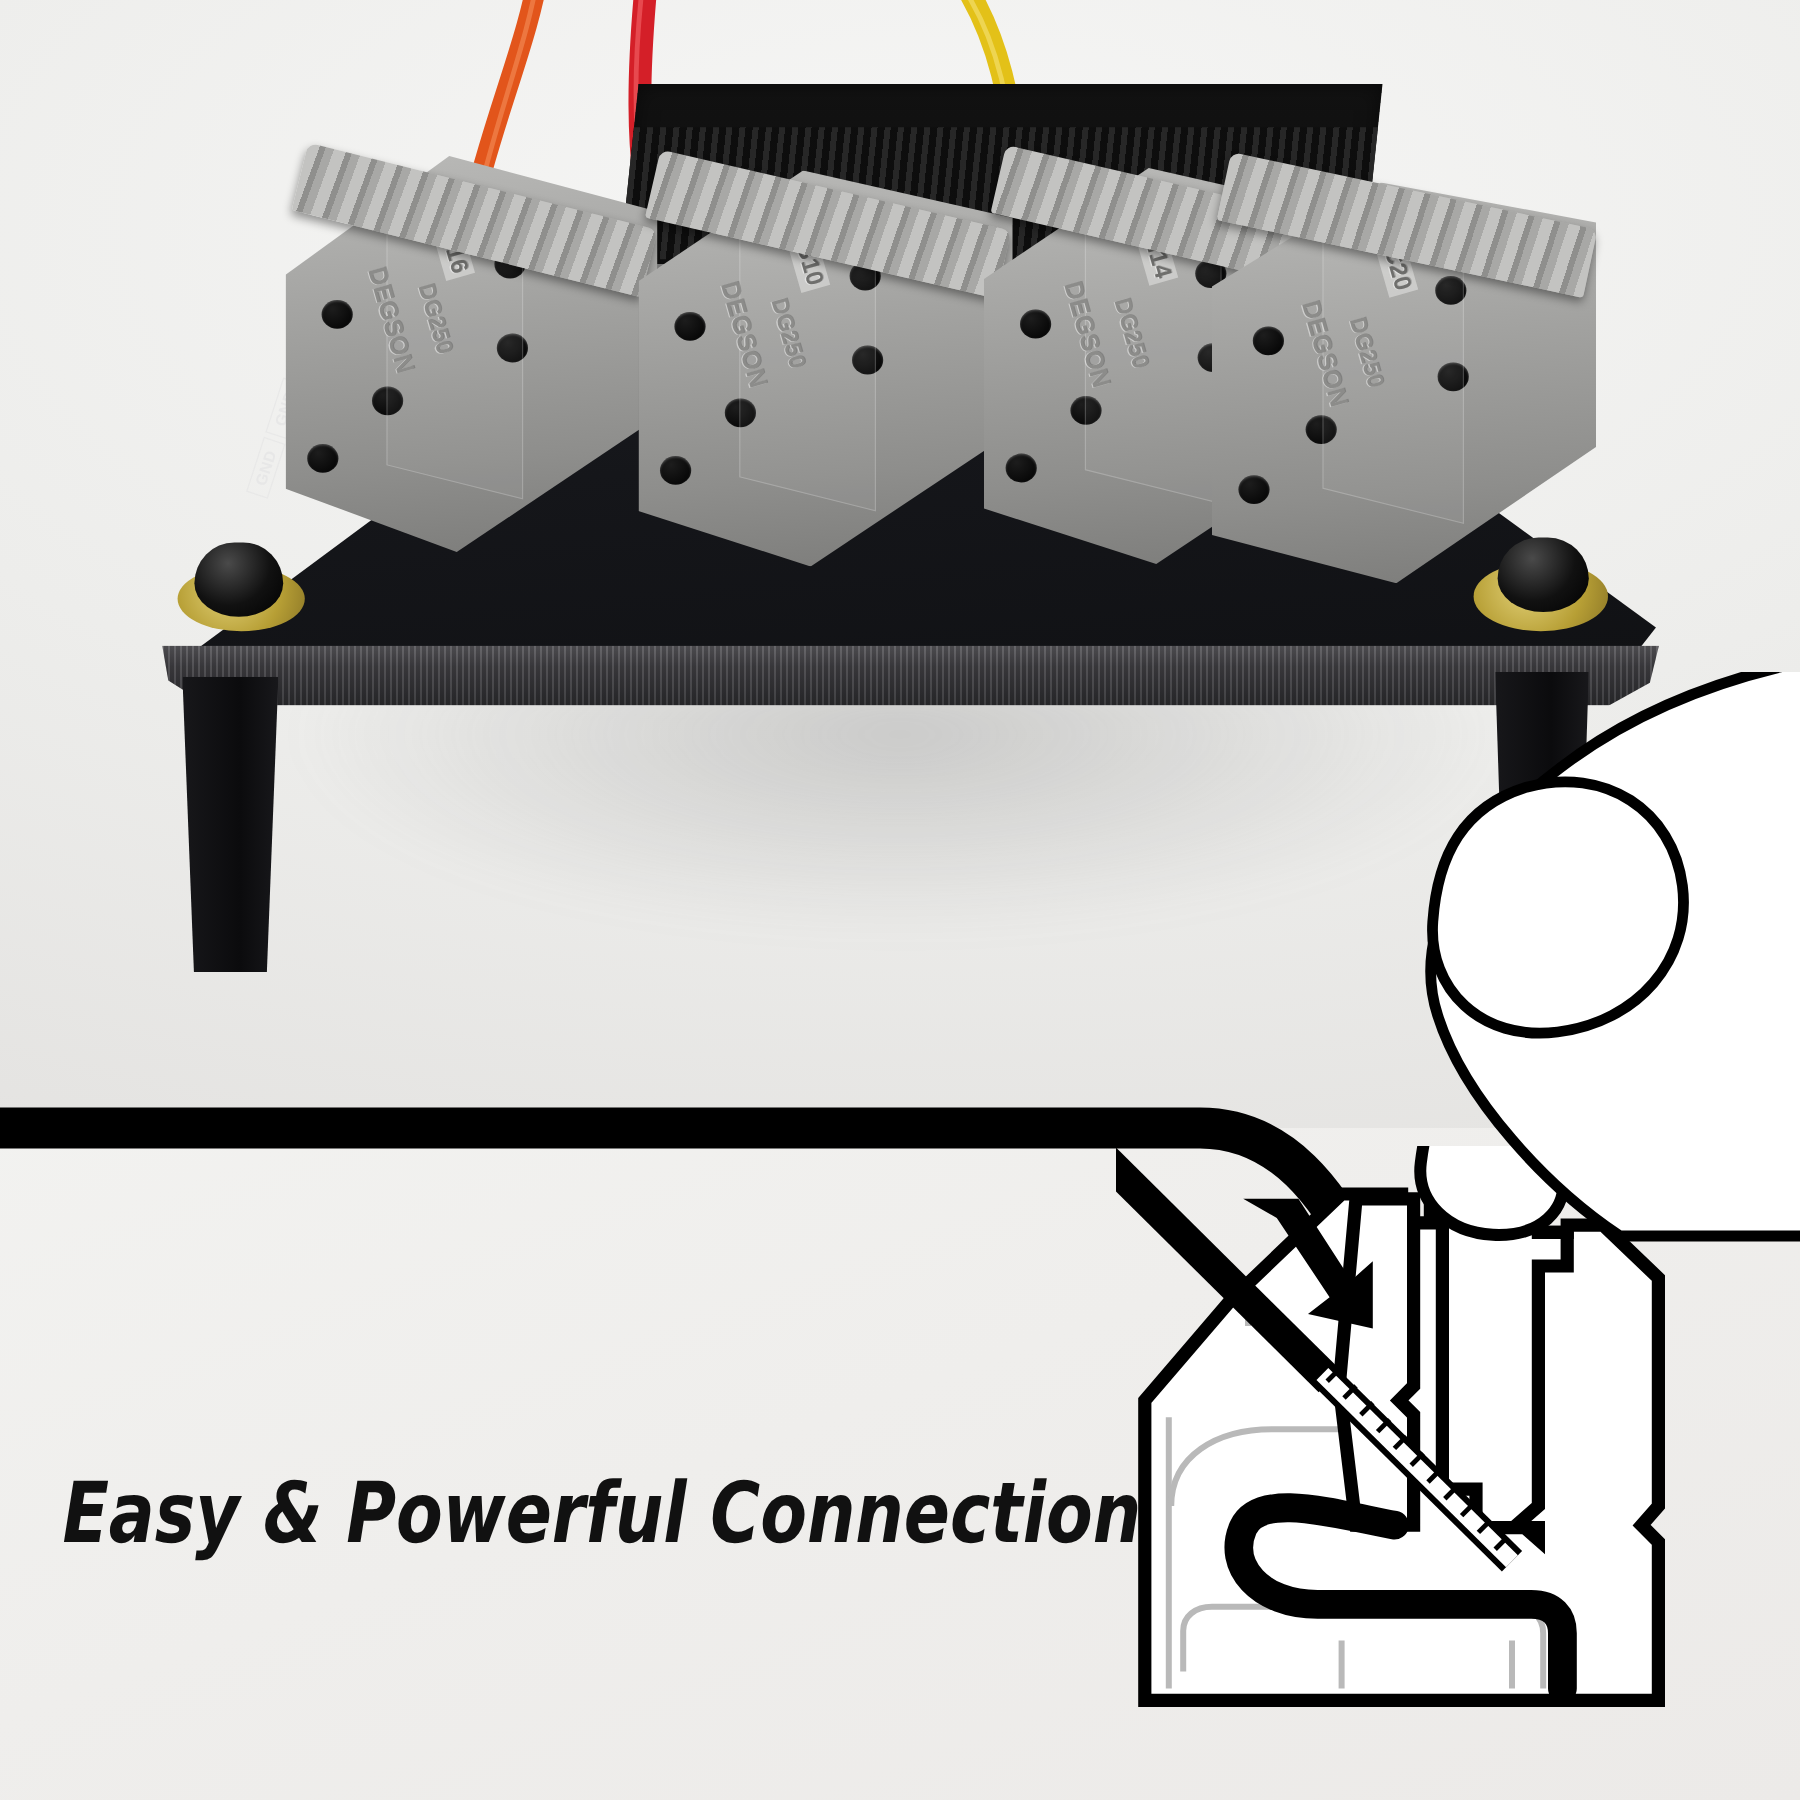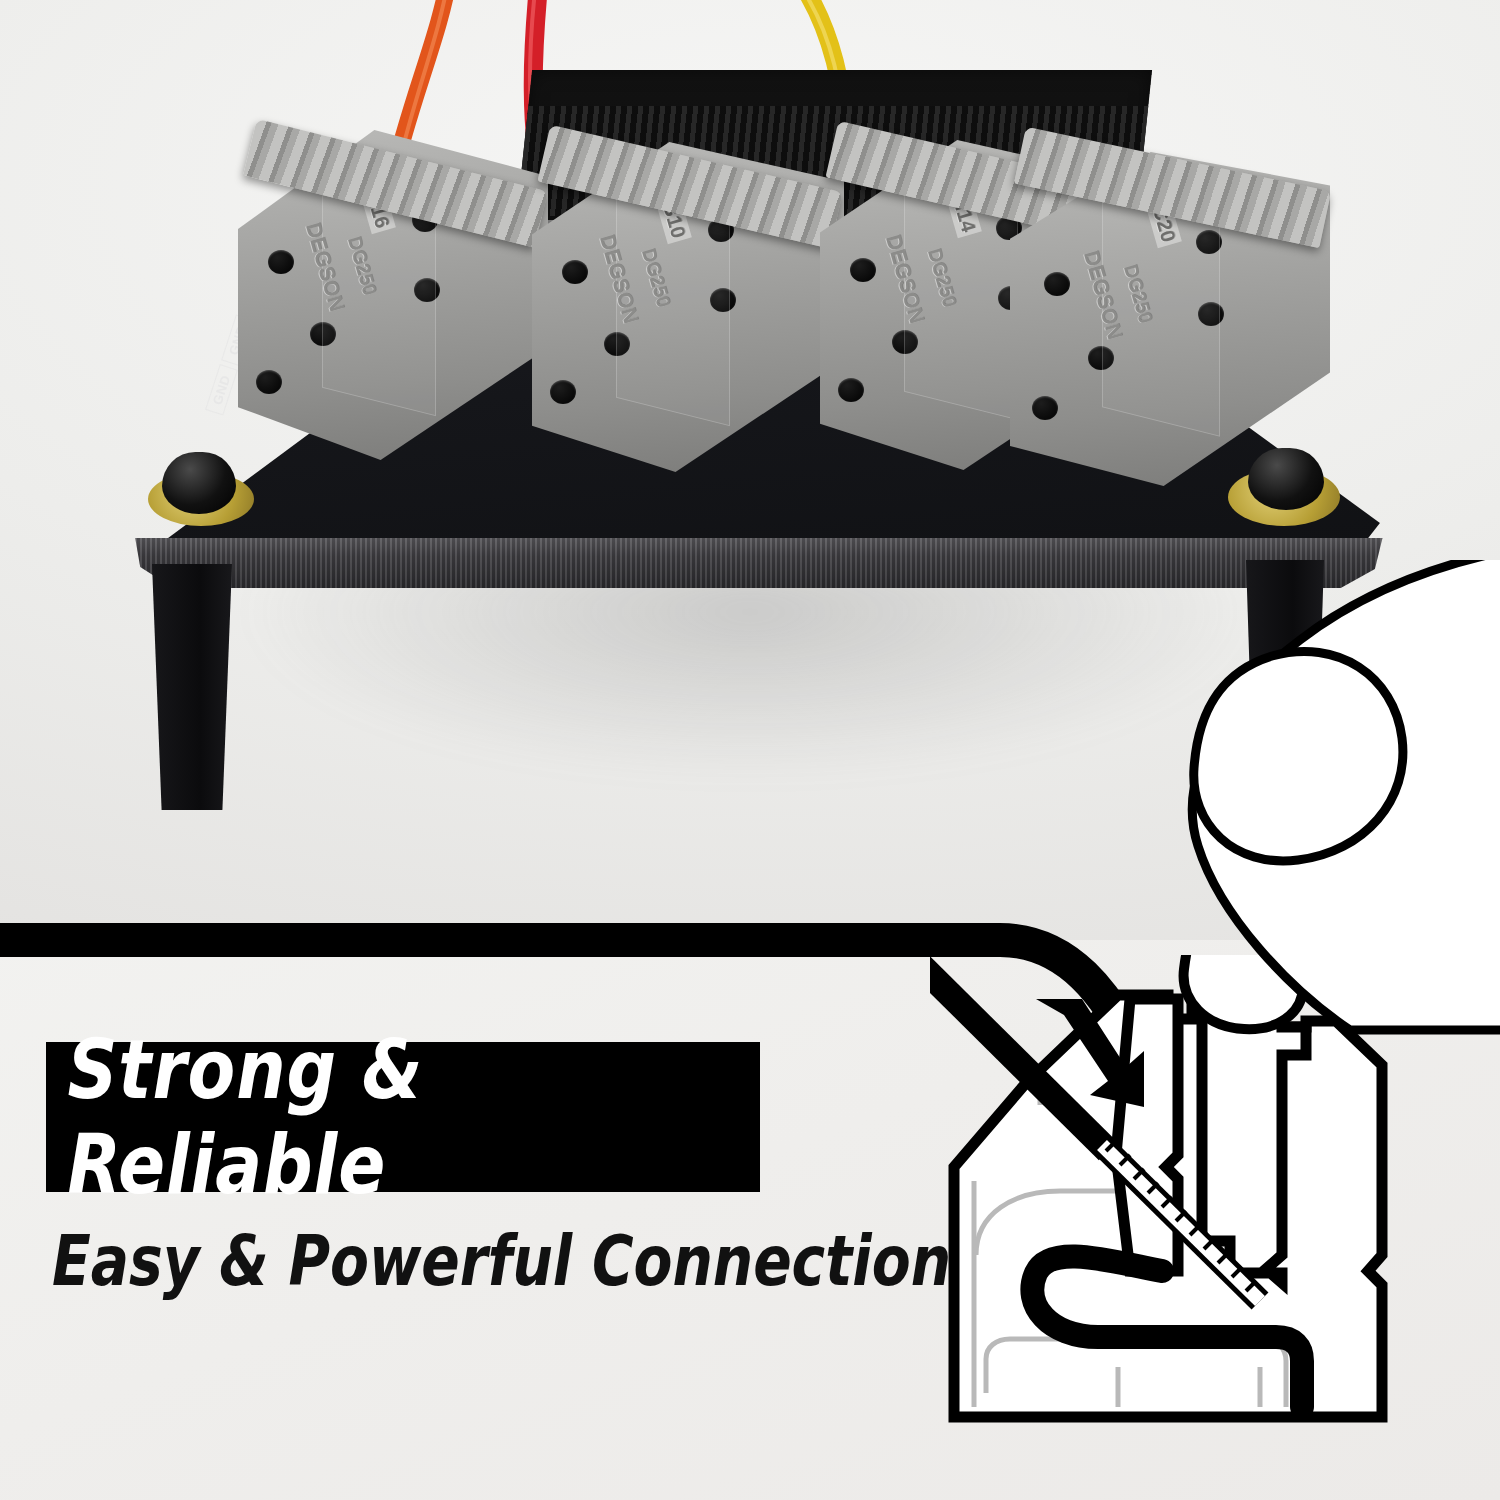--- a/index.html
+++ b/index.html
@@ -219,23 +219,20 @@
                   clip-path:polygon(0 0,100% 0,90% 100%,10% 100%)"></div>
     </div>
   </div>
 
   <div class="lower">
 
     <svg style="position:absolute;left:0;top:0;width:1180px;height:560px" viewBox="0 0 1180 560">
       <path d="M-10 40 H 1000 C 1070 40 1108 98 1136 150 L 1180 238" fill="none" stroke="#000" stroke-width="34" stroke-linecap="butt"></path>
     </svg>
 
-    <div class="headline-box" style="left:46px;top:142px;">
-      <div class="headline">Strong &amp; Reliable</div>
-    </div>
 
     <div class="subhead" style="left:52px;top:320px;">Easy &amp; Powerful Connection</div>
 
     <svg class="diagram" style="left:930px;top:55px;" viewBox="0 0 480 470">
 
       <path d="M24 462 L24 212 L96 128 L188 40 L238 40 L238 64 L262 64 L262 46
                L352 46 L352 72 L376 72 L376 66 L406 66 L452 110 L452 300
                L438 316 L452 330 L452 462 Z" fill="#fff" stroke="#000" stroke-width="11" stroke-linejoin="miter"></path>
 
       <path d="M44 452 L44 226 M110 150 L110 142" fill="none" stroke="#b9b9b9" stroke-width="5"></path>

